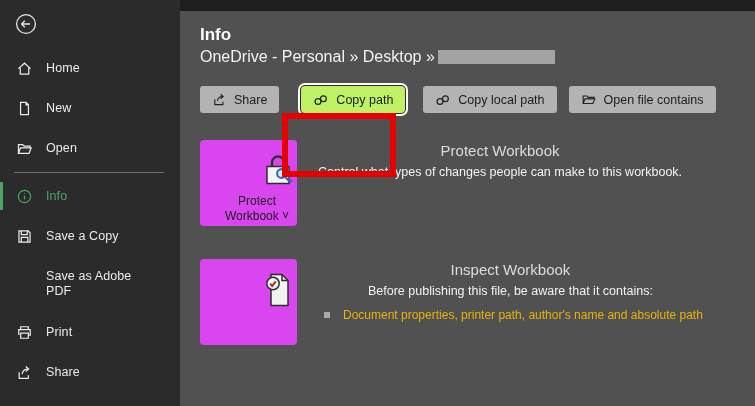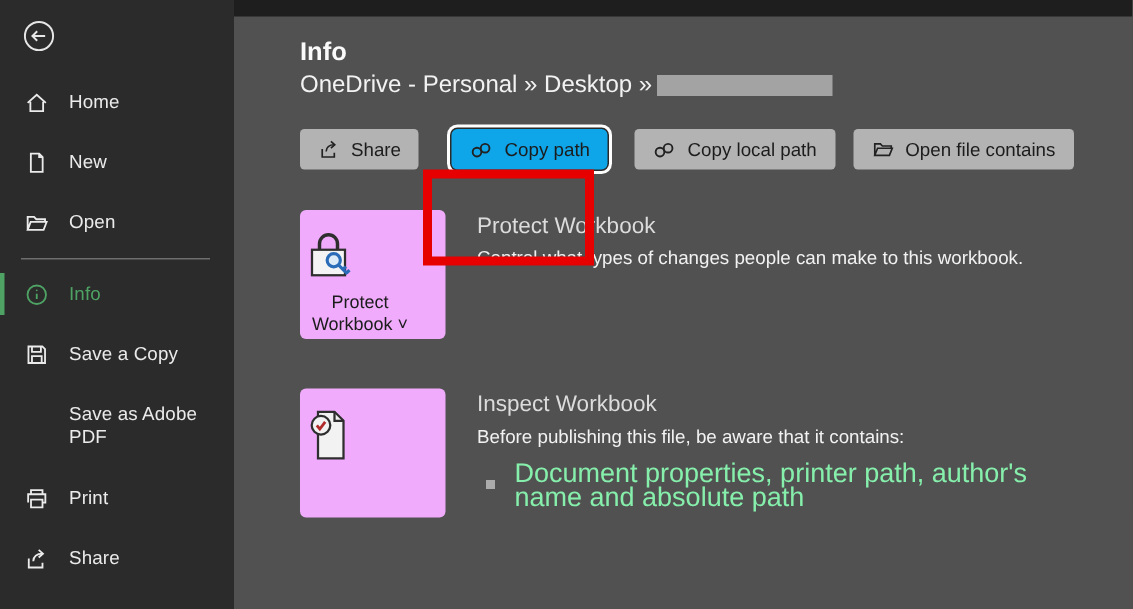--- a/index.html
+++ b/index.html
@@ -6,21 +6,21 @@
   html,body { width:755px; height:406px; overflow:hidden; }
   body {
     font-family:"Liberation Sans","DejaVu Sans",sans-serif;
     background:#515151; color:#F0F0F0;
     -webkit-font-smoothing:antialiased;
   }
   .app { position:relative; width:755px; height:406px; }
 
   
   .sidebar {
-    position:absolute; left:0; top:0; width:156px; height:406px;
+    position:absolute; left:0; top:0; width:180px; height:406px;
     background:#2B2B2B; z-index:2;
   }
   .back-btn {
     margin:13px 0 0 15px; width:22px; height:22px;
     background:none; border:none; cursor:pointer; display:block; padding:0;
   }
   .nav { margin-top:13px; }
   .nav-item {
     position:relative; display:flex; align-items:center;
     height:40px; padding-left:16px; cursor:pointer;
@@ -48,53 +48,53 @@
   
   .toolbar { margin-top:21px; height:27px; display:flex; align-items:center; }
   .tbtn {
     height:27px; display:inline-flex; align-items:center; gap:7px;
     background:#B3B3B3; color:#1C1C1C; border:none; border-radius:3px;
     font-size:12.5px; font-family:inherit; padding:0 12px; cursor:pointer; white-space:nowrap;
   }
   .tbtn .bicon { display:flex; align-items:center; }
   #btn-share { margin-left:0; }
   #btn-copy-path {
-    margin-left:22px; background:#0ea5e9; border-radius:4px;
+    margin-left:22px; background:#bef264; border-radius:4px;
     box-shadow:0 0 0 1px #2B2B2B, 0 0 0 3px #FFFFFF;
   }
   #btn-copy-local { margin-left:18px; }
   #btn-open-loc { margin-left:12px; }
 
   
   .annotation {
     position:absolute; left:126px; top:113px; width:114px; height:64px;
     border:6px solid #E60000; pointer-events:none; z-index:5;
   }
 
   
   .section { display:flex; align-items:flex-start; }
   .section.protect { margin-top:27px; }
   .section.inspect { margin-top:33px; }
   .big-btn {
     width:97px; height:86px; flex:0 0 97px;
-    background:#f0abfc; border:none; border-radius:4px; cursor:pointer;
-    display:flex; flex-direction:column; align-items:flex-start; justify-content:flex-start;
+    background:#d946ef; border:none; border-radius:4px; cursor:pointer;
+    display:flex; flex-direction:column; align-items:flex-end; justify-content:flex-start;
     padding-top:10px; font-family:inherit;
   }
   .big-btn .big-icon { height:42px; display:flex; align-items:center; }
   .big-btn .big-label {
     margin-top:2px; font-size:12px; color:#1C1C1C; line-height:15px;
     text-align:center; width:80px;
   }
-  .sec-text { margin-left:21px; padding-top:1px; }
+  .sec-text { margin-left:21px; padding-top:1px;text-align:center; }
   .sec-heading { font-size:15px; font-weight:400; color:#DCDCDC; line-height:19px; }
   .sec-desc { margin-top:4px; font-size:12.5px; color:#F2F2F2; line-height:17px; }
   .bullet-row { margin-top:7px; display:flex; align-items:center; }
   .bullet-sq { width:6px; height:6px; background:#ABABAB; margin:0 13px 0 6px; flex:0 0 6px; }
-  .bullet-text { font-size:18px; color:#86efac; line-height:16px; }
+  .bullet-text { font-size:12px; color:#eab308; line-height:16px; }
 
   svg { display:block; }
 </style>
 </head>
 <body>
 
 <div class="app">
 
   <aside class="sidebar">
     <button class="back-btn">

